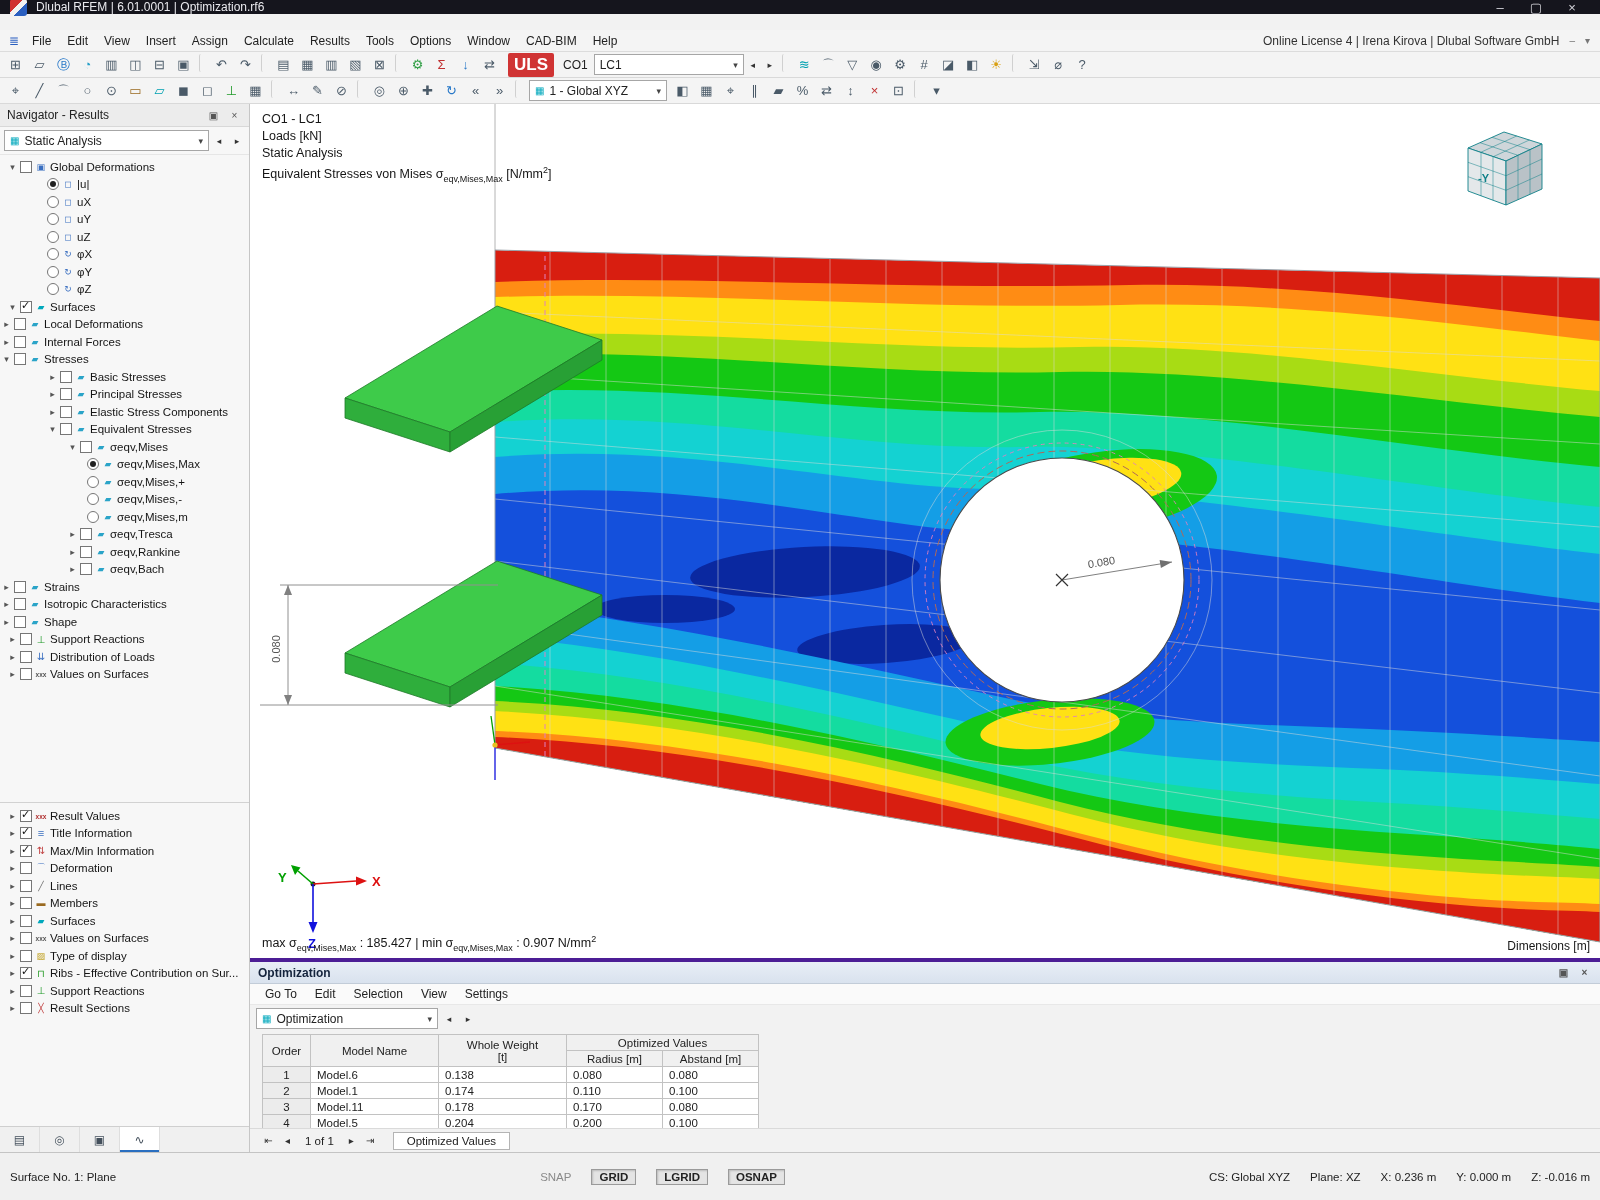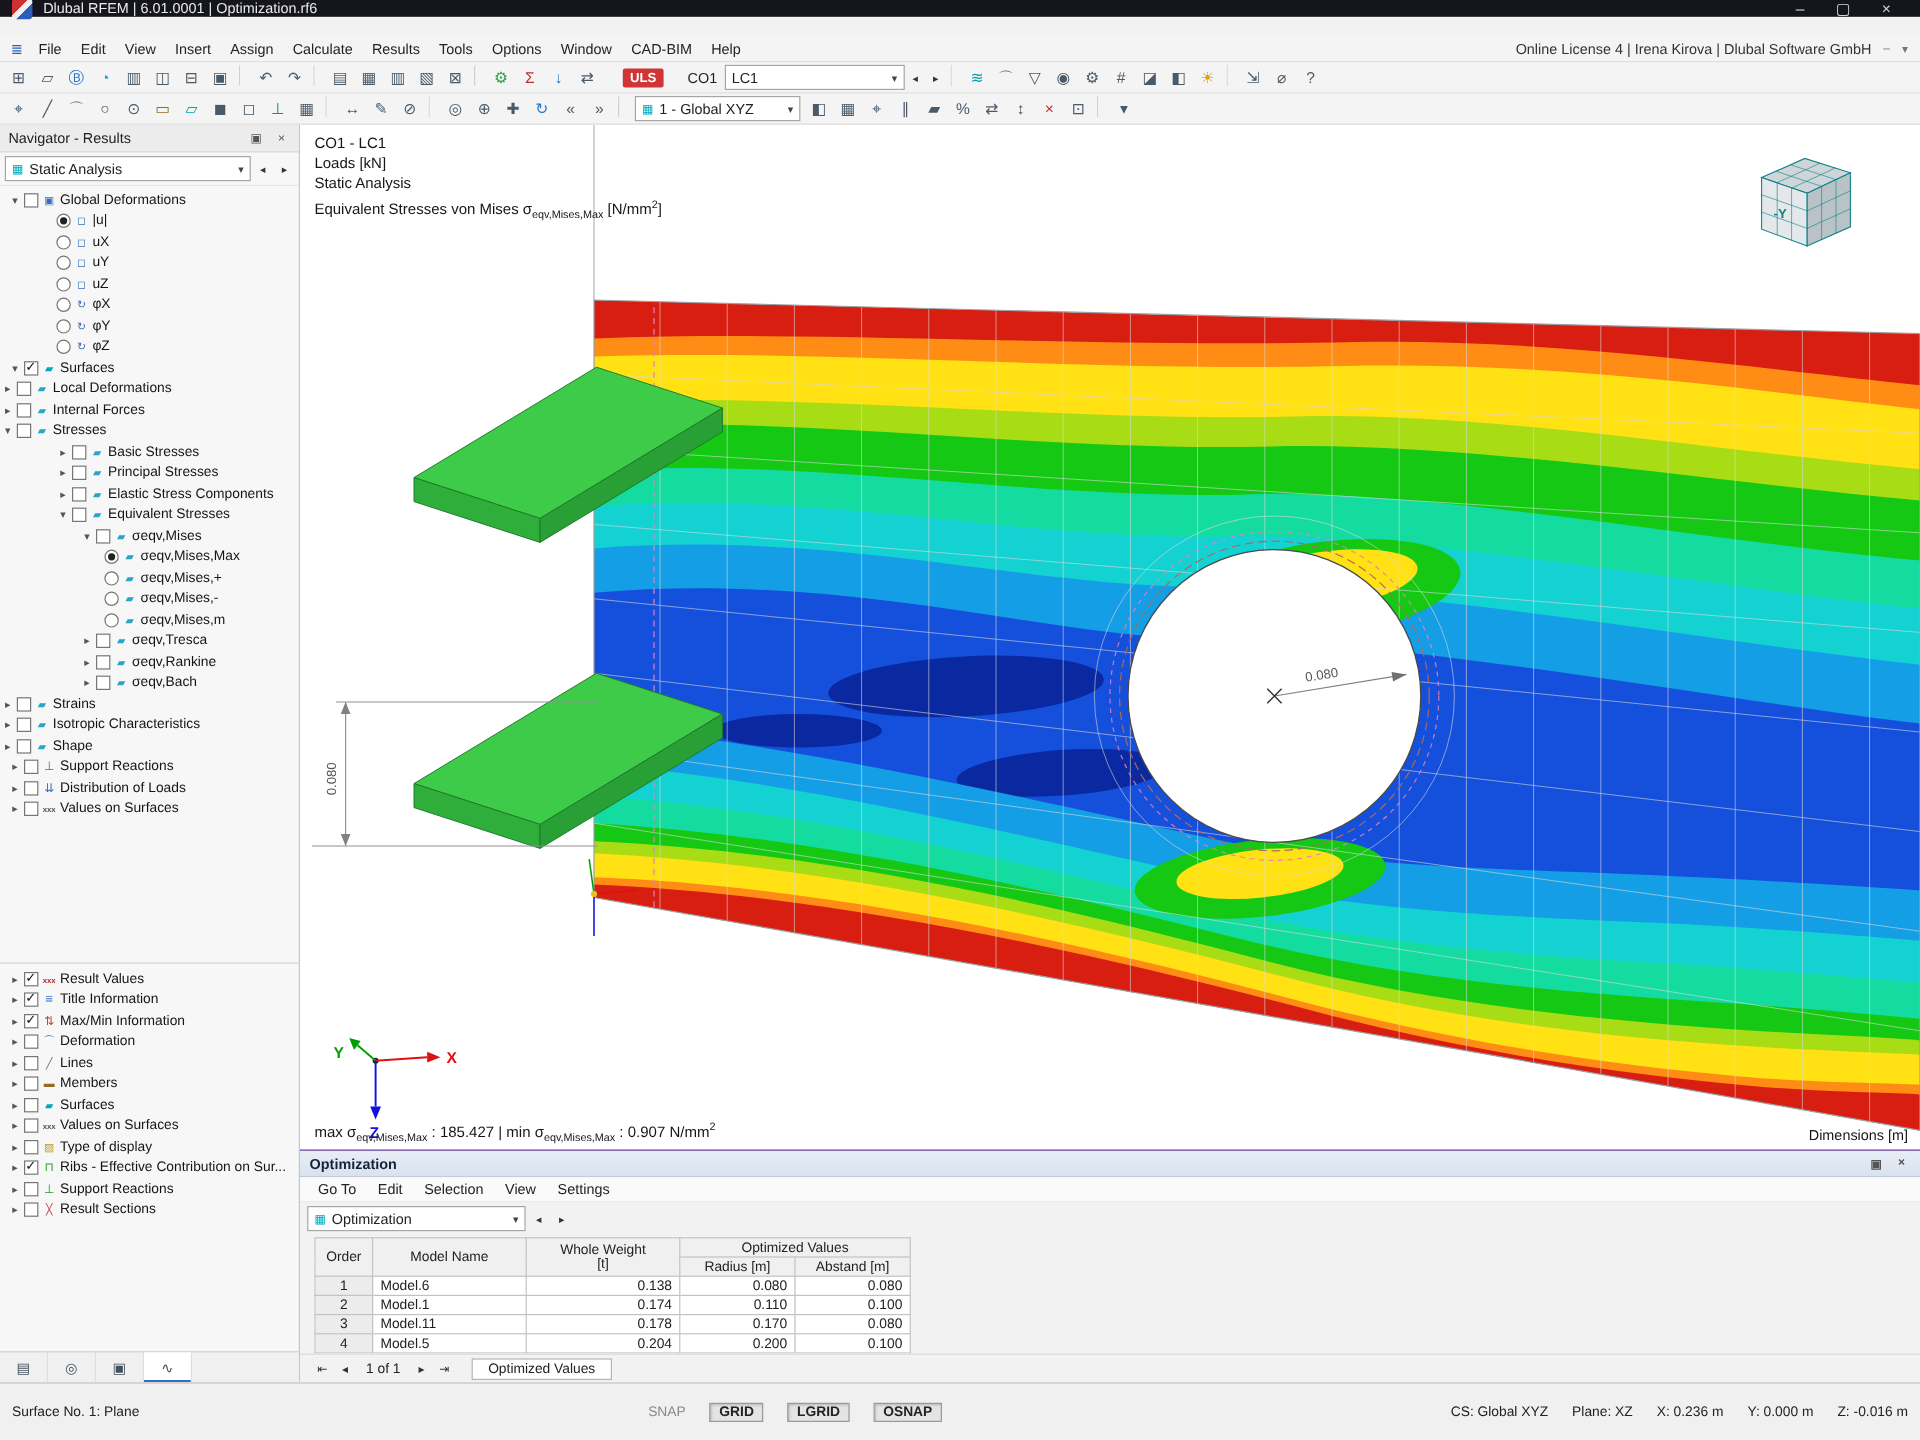--- a/index.html
+++ b/index.html
@@ -30,21 +30,21 @@
   .tbi { width:23px; height:22px; flex:none; display:flex; align-items:center; justify-content:center;
     font-size:13px; color:#4a5a68; border-radius:2px; }
   [data-name="toolbar-separator"] { width:7px; height:18px; border-left:1px solid #d0d0d0; margin:0 3px; }
   [data-name="bim-icon"]{color:#2878c8} [data-name="cloud-sync-icon"]{color:#28a0c8}
   [data-name="calculate-icon"]{color:#2f9e44} [data-name="sum-icon"]{color:#c03030}
   [data-name="loads-icon"]{color:#2878c8} [data-name="show-results-icon"]{color:#00a0b0}
   [data-name="support-tool-icon"]{color:#1f9a28} [data-name="surface-tool-icon"]{color:#00a0b0}
   [data-name="member-tool-icon"]{color:#9a6a20} [data-name="delete-icon"]{color:#c03030}
   [data-name="rotate-view-icon"]{color:#2878c8} [data-name="sun-icon"]{color:#d9a012}
   [data-name="ribs-icon"]{color:#30a030}
-  .uls-badge { background:#d03434; color:#fff; font-size:11px; font-weight:bold; padding:2px 6px; border-radius:2px; margin:0 17px; flex:none; }
+  .uls-badge { background:#d03434; color:#fff; font-size:17px; font-weight:bold; padding:2px 6px; border-radius:2px; margin:0 6px; flex:none; }
   .co-label { font-size:12px; margin:0 5px 0 2px; flex:none; }
   .combo { height:21px; background:#fff; border:1px solid #a6a6a6; display:flex; align-items:center;
     font-size:12px; padding:0 5px; gap:5px; flex:none; }
   .combo .caret { margin-left:auto; font-size:9px; color:#444; }
   .combo .cicon { font-size:10px; color:#00a8bc; }
   #lc-combo { width:150px; }
   #cs-combo { width:138px; margin:0 3px; }
   .mini-btn { width:16px; height:21px; flex:none; display:flex; align-items:center; justify-content:center; font-size:9px; color:#333; }
 
   
@@ -97,35 +97,35 @@
   
   #viewport { position:absolute; top:104px; left:250px; width:1350px; height:854px; background:#ffffff; overflow:hidden; }
   #plot { position:absolute; inset:0; }
   .vp-info { position:absolute; top:7px; left:12px; font-size:12.5px; line-height:17px; color:#161616; }
   .vp-result { position:absolute; bottom:5px; left:12px; font-size:12.5px; color:#161616; }
   .vp-dims { position:absolute; bottom:5px; right:10px; font-size:12px; color:#161616;margin-left:20px; }
   sub { font-size:9px; } sup { font-size:9px; }
 
   
   #optimization { position:absolute; top:958px; left:250px; width:1350px; bottom:48px; background:#f2f2f2;
-    border-top:1px solid #4c1d95; display:flex; flex-direction:column; }
+    border-top:4px solid #4c1d95; display:flex; flex-direction:column; }
   .opt-title { height:22px; background:linear-gradient(#e8eef6,#d9e2ee); border-bottom:1px solid #c2ccd8;
     display:flex; align-items:center; gap:6px; padding:0 8px; font-size:12px; font-weight:bold; color:#14233c; }
   .opt-title .spacer { flex:1; }
   .opt-menu { height:21px; background:#fafafa; border-bottom:1px solid #e8e8e8; display:flex; align-items:center;
     font-size:12px; padding:0 6px; }
   .opt-menu-item { padding:1px 9px; }
   .opt-toolbar { height:27px; display:flex; align-items:center; padding:2px 6px; gap:3px; }
   #opt-combo { width:182px; }
   .opt-table-wrap { flex:1; padding:2px 0 0 12px; overflow:hidden; }
   table { border-collapse:collapse; font-size:11.5px; background:#fff; }
   th,td { border:1px solid #c2c2c2; padding:0 6px; height:16px; }
   th { background:#f0f0f0; font-weight:normal; text-align:center; }
   td.order { background:#ececec; text-align:center; }
-  td.num { text-align:right; }
+  td.num { }
   .opt-footer { height:24px; border-top:1px solid #dadada; background:#f2f2f2; display:flex; align-items:center;
     padding:0 10px; gap:2px; font-size:11.5px; }
   .pg-btn { width:17px; text-align:center; color:#333; font-size:10px; }
   .pg-label { margin:0 7px; }
   .opt-tab { margin-left:12px; padding:2px 13px; background:#fff; border:1px solid #b4b4b4; }
 
   
   #statusbar { position:absolute; left:0; right:0; bottom:0; height:48px; background:#f0f0f0;
     border-top:1px solid #c4c4c4; display:flex; align-items:center; padding:0 10px; font-size:11.5px; gap:20px; }
   .sb-spacer { flex:1; }

